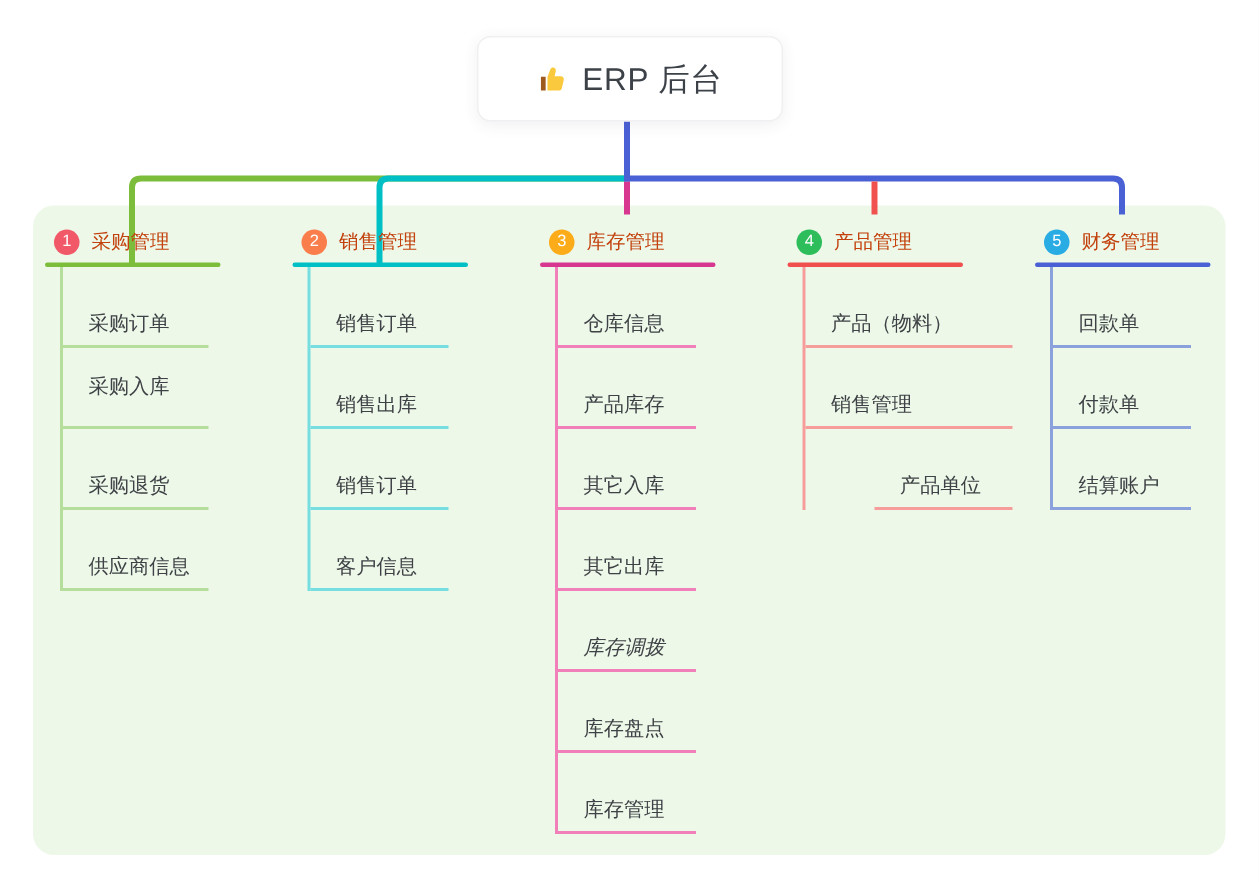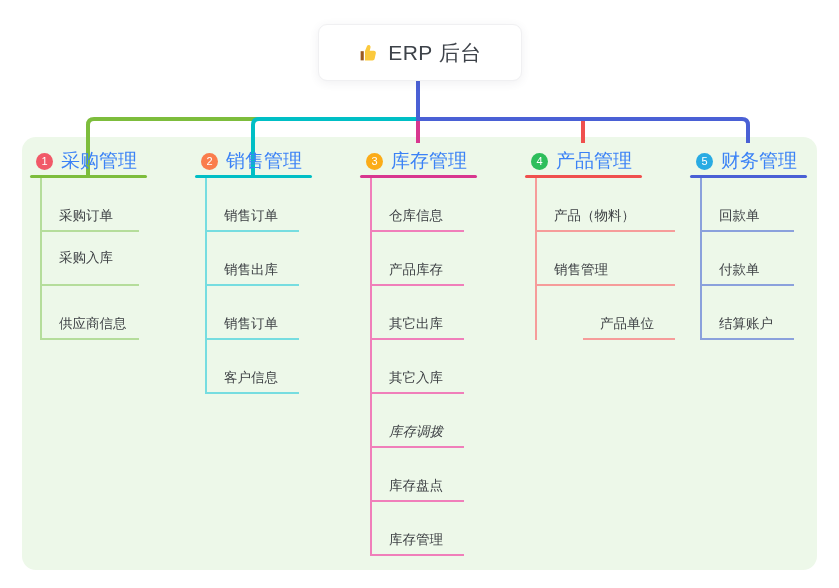--- a/index.html
+++ b/index.html
@@ -17,21 +17,21 @@
              box-sizing:border-box;cursor:default;}
   .root-title{font-size:21px;color:#3d4249;font-weight:500;letter-spacing:0.5px;}
 
   #connectors{position:absolute;left:0;top:0;pointer-events:none;}
 
   .branch{position:absolute;width:117px;}
   .branch-node{display:flex;align-items:center;gap:8px;height:26px;padding-left:6px;}
   .badge{width:17px;height:17px;border-radius:50%;color:#ffffff;font-size:11px;
          display:flex;align-items:center;justify-content:center;flex:0 0 auto;
          line-height:1;}
-  .branch-label{font-size:19px;color:#3b82f6;white-space:nowrap;}
+  .branch-label{font-size:13px;color:#c2410c;white-space:nowrap;}
   .branch-underline{height:3px;border-radius:2px;margin-top:1px;}
   .children{margin-left:10px;border-left:2px solid transparent;width:max-content;}
   .child{height:54px;display:flex;align-items:flex-end;
          padding:4px 12px 0 17px;min-width:92px;box-sizing:border-box;
          border-bottom:2px solid transparent;}
   .child-label{font-size:13.5px;color:#3e4145;margin-bottom:5px;white-space:nowrap;}
 </style>
 </head>
 <body>
 
@@ -63,20 +63,23 @@
     </div>
     <div class="branch-underline" style="background: rgb(125, 189, 60);"></div>
     <div class="children" style="border-left-color: rgb(181, 221, 155);">
         <div class="child" style="border-bottom-color: rgb(181, 221, 155);">
     <span class="child-label">采购订单</span>
   </div>
         <div class="child" style="border-bottom-color: rgb(181, 221, 155); align-items: center;">
     <span class="child-label">采购入库</span>
   </div>
         <div class="child" style="border-bottom-color: rgb(181, 221, 155);">
+    <span class="child-label">采购退货</span>
+  </div>
+        <div class="child" style="border-bottom-color: rgb(181, 221, 155);">
     <span class="child-label">供应商信息</span>
   </div>
       </div>
   </div>
     <div class="branch" style="left: 195px; top: 148px;">
     <div class="branch-node">
       <span class="badge" style="background: rgb(250, 125, 76);">2</span>
       <span class="branch-label">销售管理</span>
     </div>
     <div class="branch-underline" style="background: rgb(0, 191, 197);"></div>
@@ -102,24 +105,24 @@
     </div>
     <div class="branch-underline" style="background: rgb(216, 55, 143);"></div>
     <div class="children" style="border-left-color: rgb(240, 127, 186);">
         <div class="child" style="border-bottom-color: rgb(240, 127, 186);">
     <span class="child-label">仓库信息</span>
   </div>
         <div class="child" style="border-bottom-color: rgb(240, 127, 186);">
     <span class="child-label">产品库存</span>
   </div>
         <div class="child" style="border-bottom-color: rgb(240, 127, 186);">
-    <span class="child-label">其它出库</span>
+    <span class="child-label">其它入库</span>
   </div>
         <div class="child" style="border-bottom-color: rgb(240, 127, 186);">
-    <span class="child-label">其它入库</span>
+    <span class="child-label">其它出库</span>
   </div>
         <div class="child" style="border-bottom-color: rgb(240, 127, 186); font-style: italic;">
     <span class="child-label">库存调拨</span>
   </div>
         <div class="child" style="border-bottom-color: rgb(240, 127, 186);">
     <span class="child-label">库存盘点</span>
   </div>
         <div class="child" style="border-bottom-color: rgb(240, 127, 186);">
     <span class="child-label">库存管理</span>
   </div>

